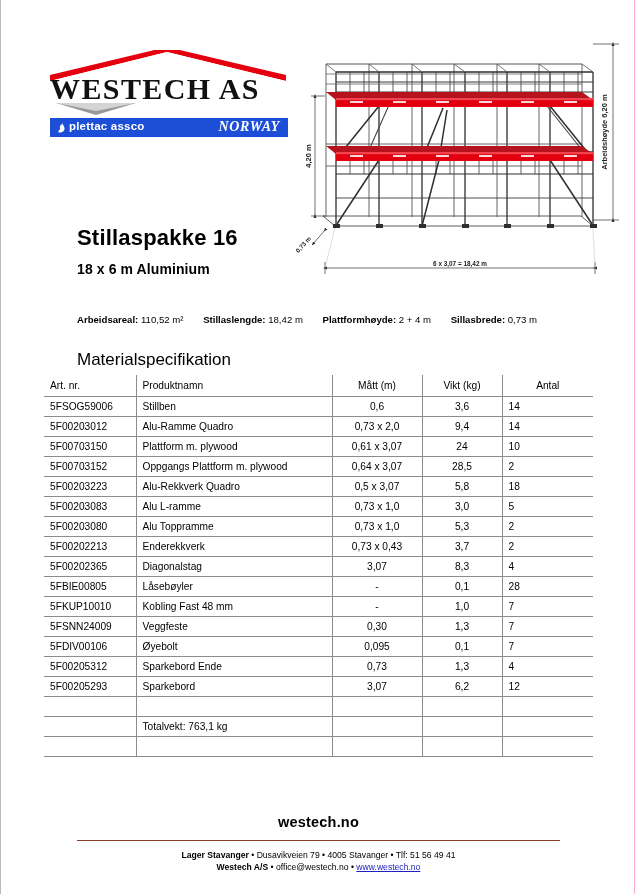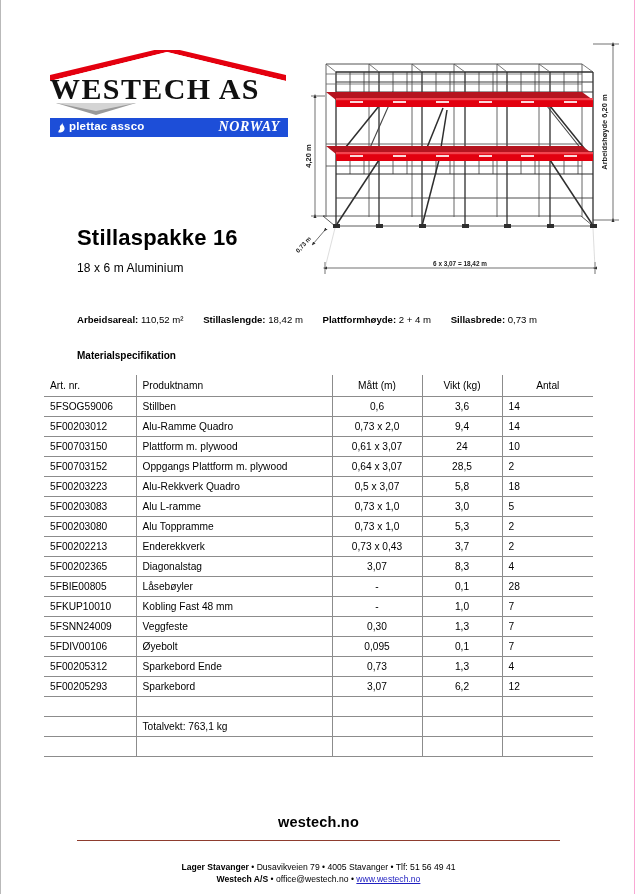--- a/index.html
+++ b/index.html
@@ -99,22 +99,22 @@
     top: 225px;
     font-size: 22px;
     font-weight: bold;
     letter-spacing: 0.2px;
     white-space: nowrap;
   }
   .doc-subtitle {
     position: absolute;
     left: 76px;
     top: 261px;
-    font-size: 12px;
-    font-weight: normal;
+    font-size: 14px;
+    font-weight: bold;
     letter-spacing: 0.1px;
     white-space: nowrap;
   }
 
   
   .specline {
     position: absolute;
     left: 76px;
     top: 314px;
     width: 500px;
@@ -123,22 +123,22 @@
   }
   .specline .spec-item { margin-right: 17px; }
   .specline .spec-item:last-child { margin-right: 16px; }
   .specline .k { font-weight: bold; }
   .specline .v { font-weight: normal; }
 
   .section-title {
     position: absolute;
     left: 76px;
     top: 350px;
-    font-size: 10px;
-    font-weight: bold;
+    font-size: 17px;
+    font-weight: normal;
     white-space: nowrap;
   }
 
   
   .table-wrap {
     position: absolute;
     left: 43px;
     top: 375px;
     width: 549px;
   }
@@ -195,21 +195,20 @@
     background: #8e3c2e;
   }
   .footer-lines {
     position: absolute;
     left: 0;
     top: 849px;
     width: 635px;
     text-align: center;
     font-size: 8.6px;
     line-height: 12px;
-    margin-top: 12px;
   }
   .footer-lines b { font-weight: bold; }
   .footer-lines .lnk {
     color: #2020c0;
     text-decoration: underline;
   }
 </style>
 </head>
 <body>
 

